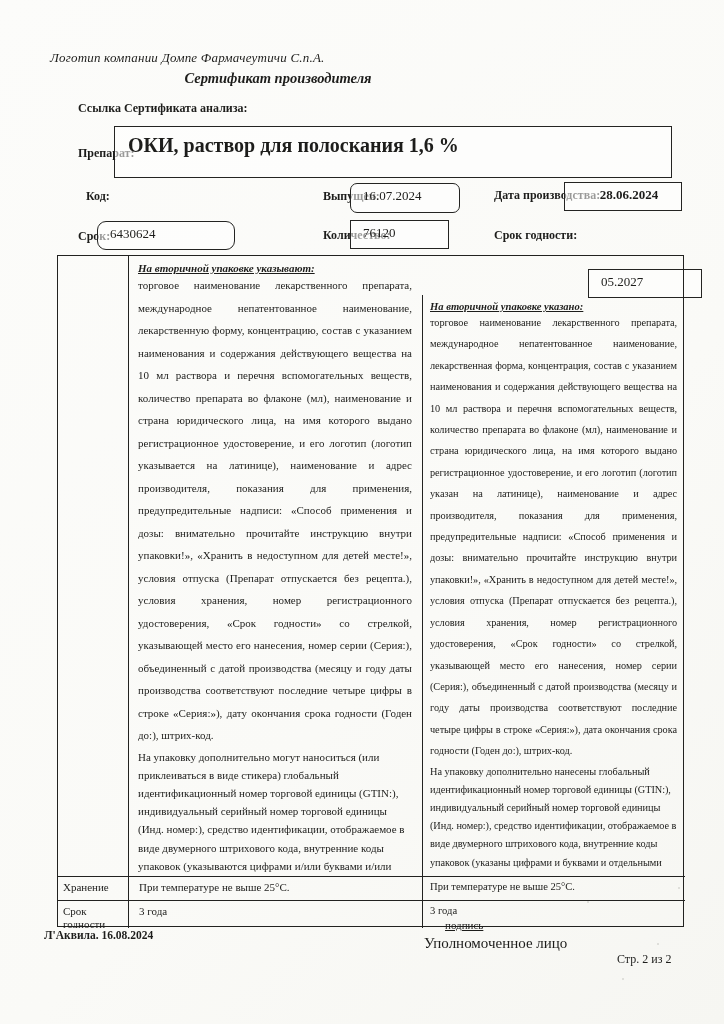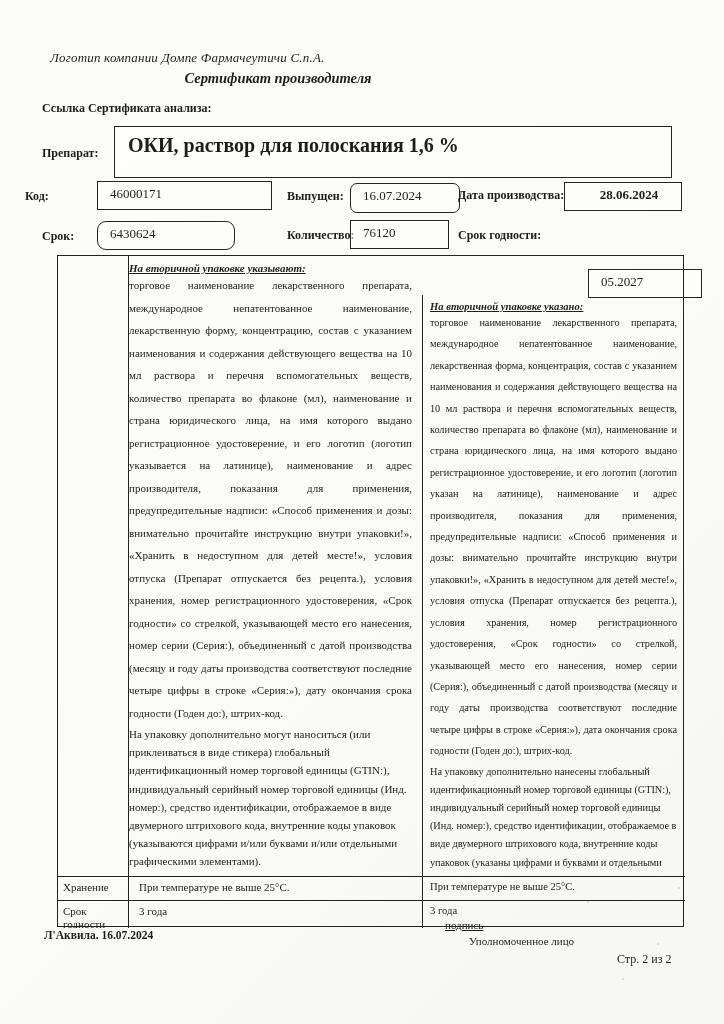--- a/index.html
+++ b/index.html
@@ -11,33 +11,33 @@
     overflow:hidden;
   }
   .page{
     position:relative;width:724px;height:1024px;
     background:linear-gradient(135deg,#fcfcfa 0%,#fafaf7 60%,#f6f6f2 100%);
     overflow:hidden;
   }
   .abs{position:absolute;}
   .logo-line{left:50px;top:50px;font-style:italic;font-size:13px;letter-spacing:.2px;}
   .doc-title{left:0;top:70px;width:556px;text-align:center;font-style:italic;font-weight:bold;font-size:14.5px;}
-  .lbl{font-weight:bold;font-size:12px;white-space:nowrap;}
+  .lbl{font-weight:bold;font-size:12px;white-space:nowrap;margin-left:36px;}
   .valbox{
     border:1.5px solid #242422;background:rgba(255,255,255,.55);
     box-sizing:border-box;font-size:13px;
   }
   .valbox .v{display:block;padding:4px 0 0 12px;white-space:nowrap;}
   
   .f-ref-l{left:42px;top:101px;}
   .f-ref-b{left:232px;top:93px;width:191px;height:28px;}
   .f-drug-l{left:42px;top:146px;}
   .f-drug-b{left:114px;top:126px;width:558px;height:52px;}
   .f-drug-b .v{font-weight:bold;font-size:20px;padding:7px 0 0 13px;}
-  .f-code-l{left:25px;top:189px;}
+  .f-code-l{left:50px;top:189px;}
   .f-code-b{left:97px;top:181px;width:175px;height:29px;}
   .f-rel-l{left:287px;top:189px;}
   .f-rel-b{left:350px;top:183px;width:110px;height:30px;border-radius:7px;}
   .f-prod-l{left:458px;top:188px;}
   .f-prod-b{left:564px;top:182px;width:118px;height:29px;}
   .f-prod-b .v{font-weight:bold;text-align:center;}
   .f-ser-l{left:42px;top:229px;}
   .f-ser-b{left:97px;top:221px;width:138px;height:29px;border-radius:9px;}
   .f-qty-l{left:287px;top:228px;}
   .f-qty-b{left:350px;top:220px;width:99px;height:29px;}
@@ -48,37 +48,37 @@
     left:57px;top:255px;width:627px;height:672px;
     display:grid;
     grid-template-columns:70px 294px 263px;
     grid-template-rows:620px 24px 28px;
     border:1.6px solid #222220;
     box-sizing:border-box;
   }
   .cell{box-sizing:border-box;overflow:hidden;}
   .bl{border-left:1.3px solid #222220;}
   .bt{border-top:1.3px solid #222220;}
-  .txtcol{padding:6px 10px 0 0;}
+  .txtcol{padding:6px 10px 0 9px;}
   .txtcol.r{padding:6px 8px 0 7px;margin-top:39px;}
   .col-head{font-style:italic;font-weight:bold;font-size:11px;text-decoration:underline;margin:0 0 3px 0;}
   .txtcol p{margin:0;}
   .p-main{font-size:11px;line-height:22.5px;text-align:justify;}
   .p-add{font-size:11px;line-height:18.2px;}
   .txtcol.r .col-head{font-size:10.6px;}
   .txtcol.r .p-main{font-size:10.3px;line-height:21.4px;letter-spacing:-.06px;}
   .txtcol.r .p-add{font-size:10.3px;line-height:18.2px;letter-spacing:-.06px;}
   .p-add{margin-top:1px !important;}
   .rowlabel{font-size:11px;padding:4px 3px 0 5px;line-height:12.5px;}
   .rowval{font-size:11px;padding:4px 6px 0 10px;}
   .rowval.r{font-size:10.6px;padding-left:7px;}
   
   .place-date{left:44px;top:929px;font-size:11.5px;font-weight:600;}
   .sig-label{left:445px;top:919px;font-size:11px;text-decoration:underline;}
-  .sig-name{left:469px;top:935px;font-size:11px;}
+  .sig-name{left:424px;top:935px;font-size:15px;}
   .page-num{left:617px;top:952px;font-size:12px;}
   
   .speckle{left:560px;top:860px;width:140px;height:140px;opacity:.25;
     background:
       radial-gradient(circle at 20% 30%, #9a9a92 0 1px, transparent 1.5px),
       radial-gradient(circle at 70% 60%, #9a9a92 0 1px, transparent 1.5px),
       radial-gradient(circle at 45% 85%, #9a9a92 0 1px, transparent 1.5px),
       radial-gradient(circle at 85% 20%, #9a9a92 0 1px, transparent 1.5px);
   }
 </style>
@@ -91,23 +91,20 @@
   <div class="abs doc-title">Сертификат производителя</div>
 
   <div class="abs lbl f-ref-l">Ссылка Сертификата анализа:</div>
 
   <div class="abs lbl f-drug-l">Препарат:</div>
   <div class="abs valbox f-drug-b">
     <span class="v">ОКИ, раствор для полоскания 1,6 %</span>
   </div>
 
   <div class="abs lbl f-code-l">Код:</div>
-  <div class="abs valbox f-code-b">
-    <span class="v">46000171</span>
-  </div>
   <div class="abs lbl f-rel-l">Выпущен:</div>
   <div class="abs valbox f-rel-b">
     <span class="v">16.07.2024</span>
   </div>
   <div class="abs lbl f-prod-l">Дата производства:</div>
   <div class="abs valbox f-prod-b">
     <span class="v">28.06.2024</span>
   </div>
 
   <div class="abs lbl f-ser-l">Срок:</div>
@@ -141,19 +138,19 @@
 
     <div class="cell bt rowlabel">Хранение</div>
     <div class="cell bt bl rowval">При температуре не выше 25°С.</div>
     <div class="cell bt bl rowval r">При температуре не выше 25°С.</div>
 
     <div class="cell bt rowlabel">Срок годности</div>
     <div class="cell bt bl rowval">3 года</div>
     <div class="cell bt bl rowval r">3 года</div>
   </div>
 
-  <div class="abs place-date">Л'Аквила. 16.07.2024</div>
+  <div class="abs place-date">Л'Аквила. 16.08.2024</div>
   <div class="abs sig-label">подпись</div>
   <div class="abs sig-name">Уполномоченное лицо</div>
   <div class="abs page-num">Стр. 2 из 2</div>
 
   <div class="abs speckle"></div>
 </div>
 
 </body></html>

